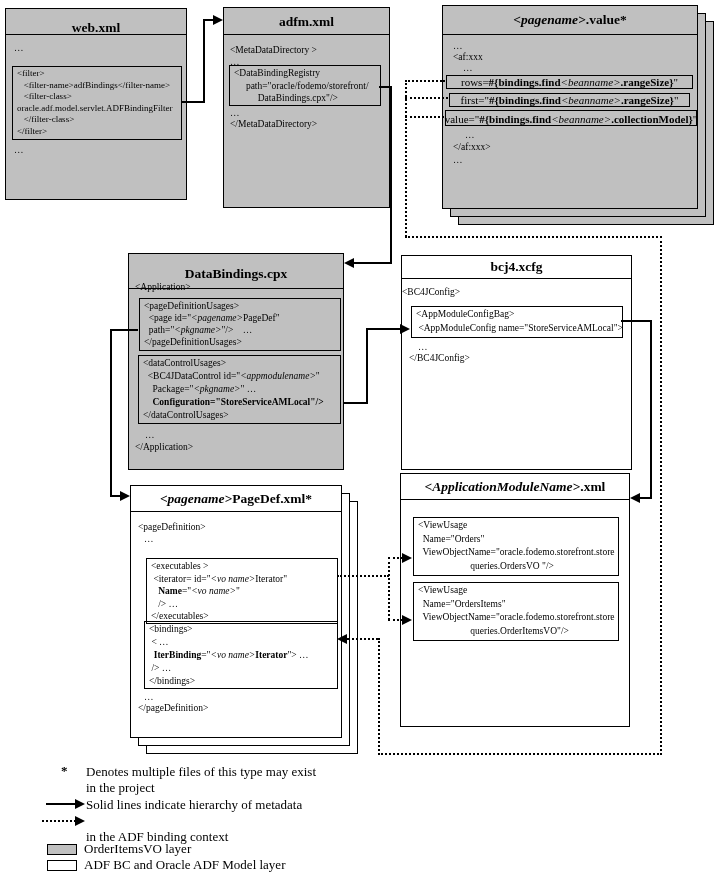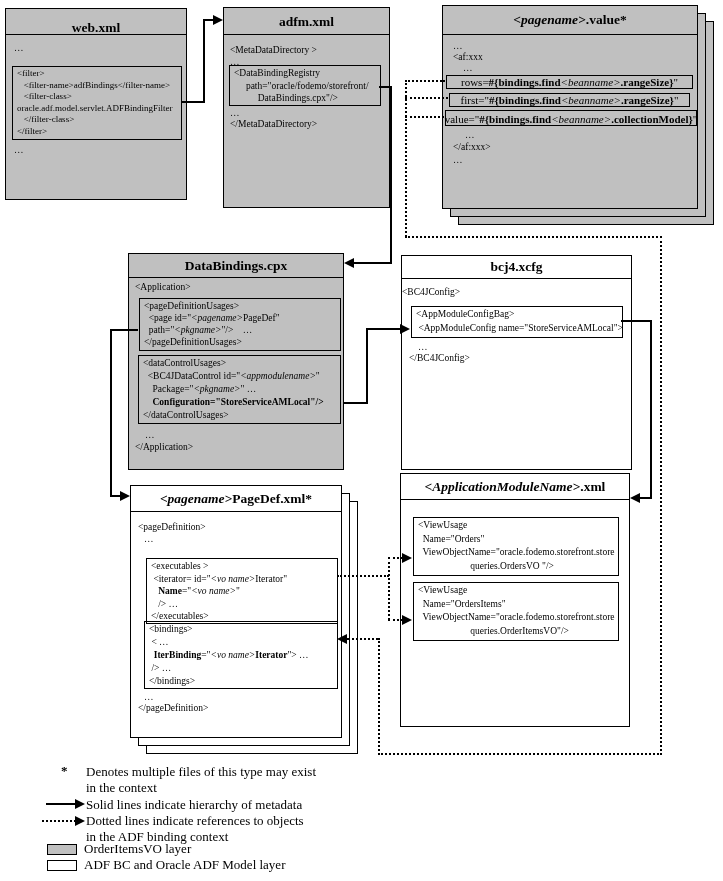--- a/index.html
+++ b/index.html
@@ -71,21 +71,21 @@
     <div class="txt" style="left:20px;top:57px">…</div>
     <div class="el" style="left:3px;top:69px;width:247px;height:14px"><span>rows=</span><span class="b">#{bindings.find</span><span class="ii">&lt;beanname&gt;</span><span class="b">.rangeSize}</span><span>"</span></div>
     <div class="el" style="left:6px;top:87px;width:241px;height:14px"><span>first="</span><span class="b">#{bindings.find</span><span class="ii">&lt;beanname&gt;</span><span class="b">.rangeSize}</span><span>"</span></div>
     <div class="el" style="left:2px;top:104px;width:252px;height:16px"><span>value="</span><span class="b">#{bindings.find</span><span class="ii">&lt;beanname&gt;</span><span class="b">.collectionModel}</span><span>"</span></div>
     <div class="txt" style="left:22px;top:124px">…</div>
     <div class="txt" style="left:10px;top:136px">&lt;/af:xxx&gt;</div>
     <div class="txt" style="left:10px;top:149px">…</div>
   </div>
 
   <div class="box gray" style="left:128px;top:253px;width:216px;height:217px">
-    <div class="title" style="height:24px;padding-top:4px">DataBindings.cpx</div>
+    <div class="title" style="height:35px;padding-top:12px">DataBindings.cpx</div>
     <div class="txt" style="left:6px;top:28px">&lt;Application&gt;</div>
     <div class="inner" style="left:10px;top:44px;width:202px;height:53px;line-height:12px">
       <div class="ln"><span>&lt;pageDefinitionUsages&gt;</span></div>
       <div class="ln"><span>  &lt;page id="</span><span class="ii">&lt;pagename&gt;</span><span>PageDef"</span></div>
       <div class="ln"><span>  path="</span><span class="ii">&lt;pkgname&gt;</span><span>"/&gt;    …</span></div>
       <div class="ln"><span>&lt;/pageDefinitionUsages&gt;</span></div>
     </div>
     <div class="inner" style="left:9px;top:101px;width:203px;height:69px;line-height:13px">
       <div class="ln"><span>&lt;dataControlUsages&gt;</span></div>
       <div class="ln"><span>  &lt;BC4JDataControl id="</span><span class="ii">&lt;appmodulename&gt;</span><span>"</span></div>
@@ -187,29 +187,28 @@
 
   <div class="hd" style="left:337px;top:575px;width:52px"></div>
   <div class="vd" style="left:388px;top:557px;height:63px"></div>
   <div class="hd" style="left:388px;top:557px;width:15px"></div>
   <div class="ar" style="left:402px;top:553px"></div>
   <div class="hd" style="left:388px;top:619px;width:15px"></div>
   <div class="ar" style="left:402px;top:615px"></div>
 
   <div class="lg" style="left:61px;top:763px;font-weight:bold">*</div>
   <div class="lg" style="left:86px;top:764px">Denotes multiple files of this type may exist</div>
-  <div class="lg" style="left:86px;top:780px">in the context</div>
+  <div class="lg" style="left:86px;top:780px">in the project</div>
 
   <div class="hl" style="left:46px;top:803px;width:30px"></div>
   <div class="ar" style="left:75px;top:799px"></div>
   <div class="lg" style="left:86px;top:797px">Solid lines indicate hierarchy of metadata</div>
 
   <div class="hd" style="left:42px;top:820px;width:34px"></div>
   <div class="ar" style="left:75px;top:816px"></div>
-  <div class="lg" style="left:86px;top:813px">Dotted lines indicate references to objects</div>
   <div class="lg" style="left:86px;top:829px">in the ADF binding context</div>
 
   <div class="sw gray" style="left:47px;top:844px"></div>
   <div class="lg" style="left:84px;top:841px">OrderItemsVO layer</div>
 
   <div class="sw white" style="left:47px;top:860px"></div>
   <div class="lg" style="left:84px;top:857px">ADF BC and Oracle ADF Model layer</div>
 
 </div>
 

